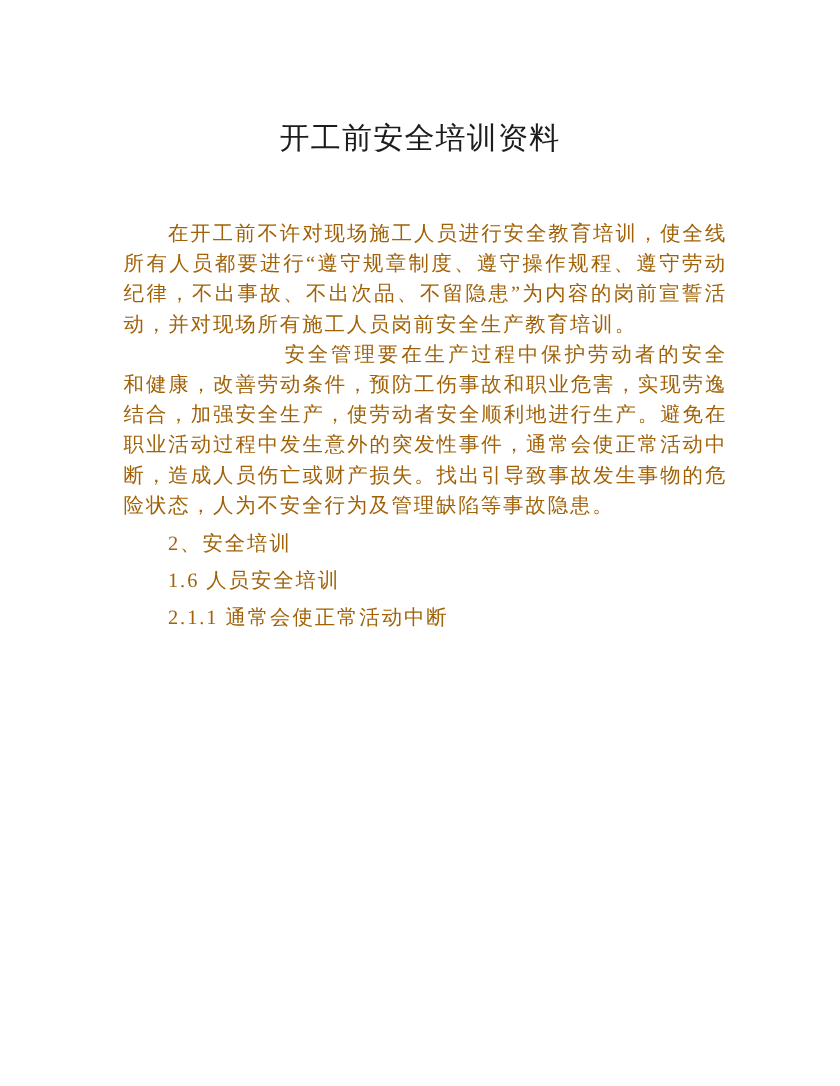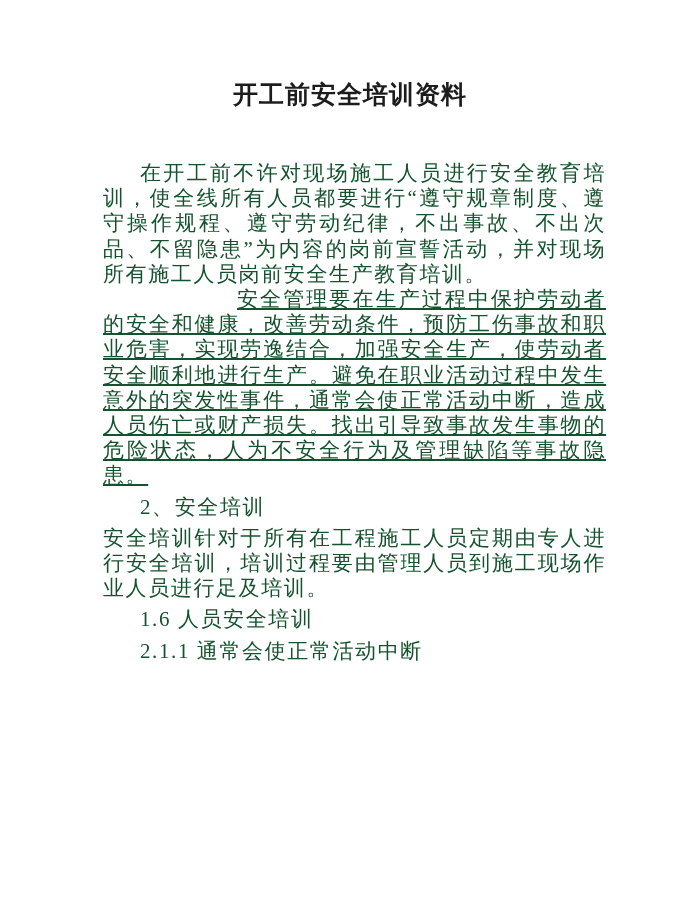--- a/index.html
+++ b/index.html
@@ -10,65 +10,64 @@
   .page {
     position: relative;
     width: 700px;
     height: 905px;
     background: #ffffff;
     overflow: hidden;
     font-family: "Liberation Serif", serif;
   }
   .doc-title {
     margin: 0 0 50px 0;
-    padding-top: 79px;
+    padding-top: 100px;
     text-align: center;
     font-family: "Liberation Serif", serif;
-    font-weight: bold;
+    font-weight: normal;
     font-size: 25px;
     line-height: 32px;
     letter-spacing: 1px;
     color: #1c1c1c;
   }
   .doc-body {
     margin-left: 103px;
     width: 503px;
-    font-size: 21px;
+    font-size: 17px;
     line-height: 25.2px;
     letter-spacing: 1.6px;
-    color: #14532d;
+    color: #a16207;
     text-align: justify;
     text-justify: inter-character;
     text-align-last: left;
     word-break: break-all;
     overflow-wrap: anywhere;
   }
   .doc-body p {
     margin: 0;
   }
   .doc-body p.heading-spaced {
     margin: 6px 0;
   }
   .indent-2 { text-indent: 37px; }
-  .indent-8 { text-indent: 134px; text-decoration: underline; }
+  .indent-8 { text-indent: 134px; }
 </style>
 </head>
 <body>
 
 <div class="page">
   <h1 class="doc-title">开工前安全培训资料</h1>
 
   <div class="doc-body">
     <p class="indent-2">在开工前不许对现场施工人员进行安全教育培训，使全线所有人员都要进行“遵守规章制度、遵守操作规程、遵守劳动纪律，不出事故、不出次品、不留隐患”为内容的岗前宣誓活动，并对现场所有施工人员岗前安全生产教育培训。</p>
 
 
     <p class="indent-8">安全管理要在生产过程中保护劳动者的安全和健康，改善劳动条件，预防工伤事故和职业危害，实现劳逸结合，加强安全生产，使劳动者安全顺利地进行生产。避免在职业活动过程中发生意外的突发性事件，通常会使正常活动中断，造成人员伤亡或财产损失。找出引导致事故发生事物的危险状态，人为不安全行为及管理缺陷等事故隐患。</p>
 
     <p class="indent-2 heading-spaced">2、安全培训</p>
 
-    <p>安全培训针对于所有在工程施工人员定期由专人进行安全培训，培训过程要由管理人员到施工现场作业人员进行足及培训。</p>
 
     <p class="indent-2 heading-spaced">1.6 人员安全培训</p>
 
     <p class="indent-2 heading-spaced">2.1.1 通常会使正常活动中断</p>
 
   </div>
 </div>
 
 </body></html>

